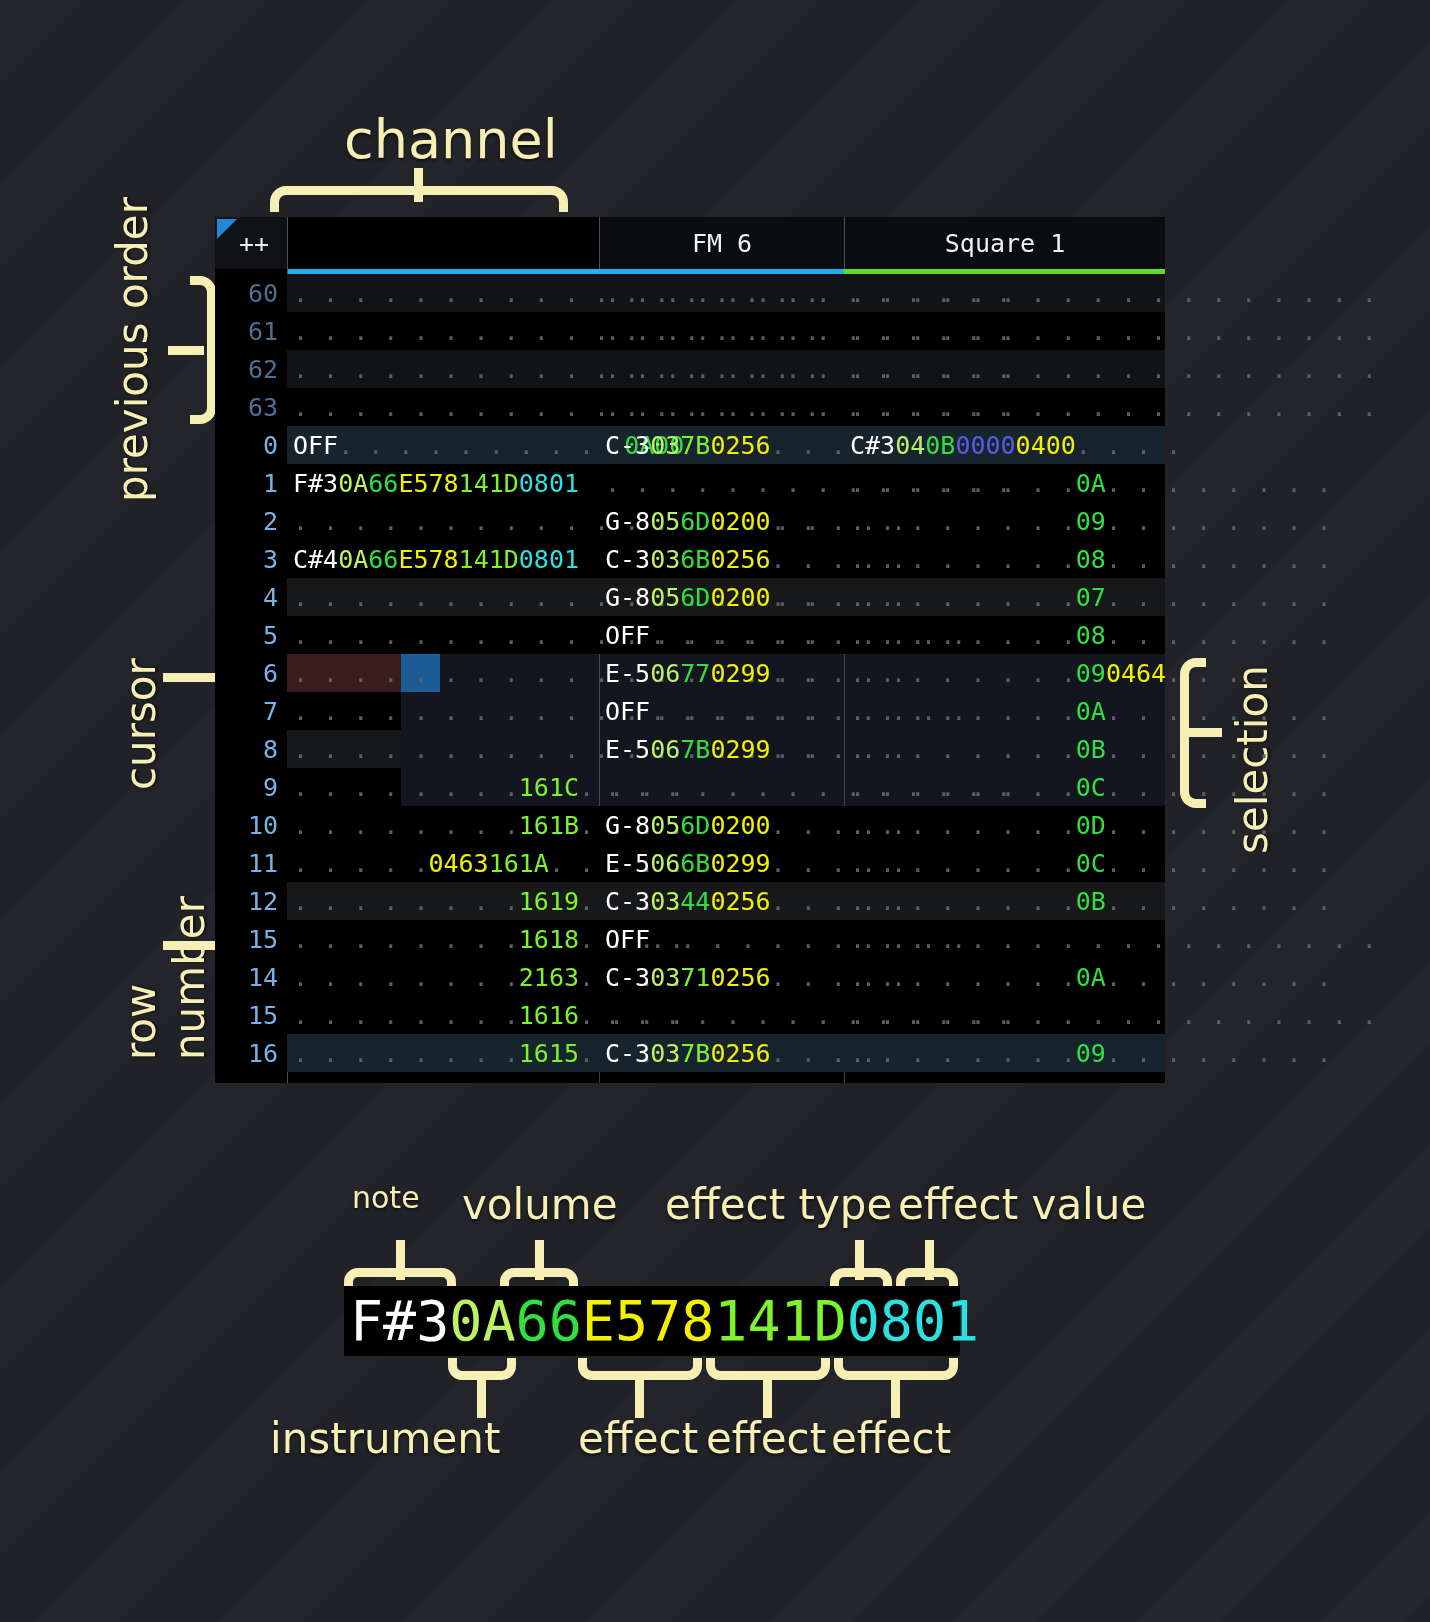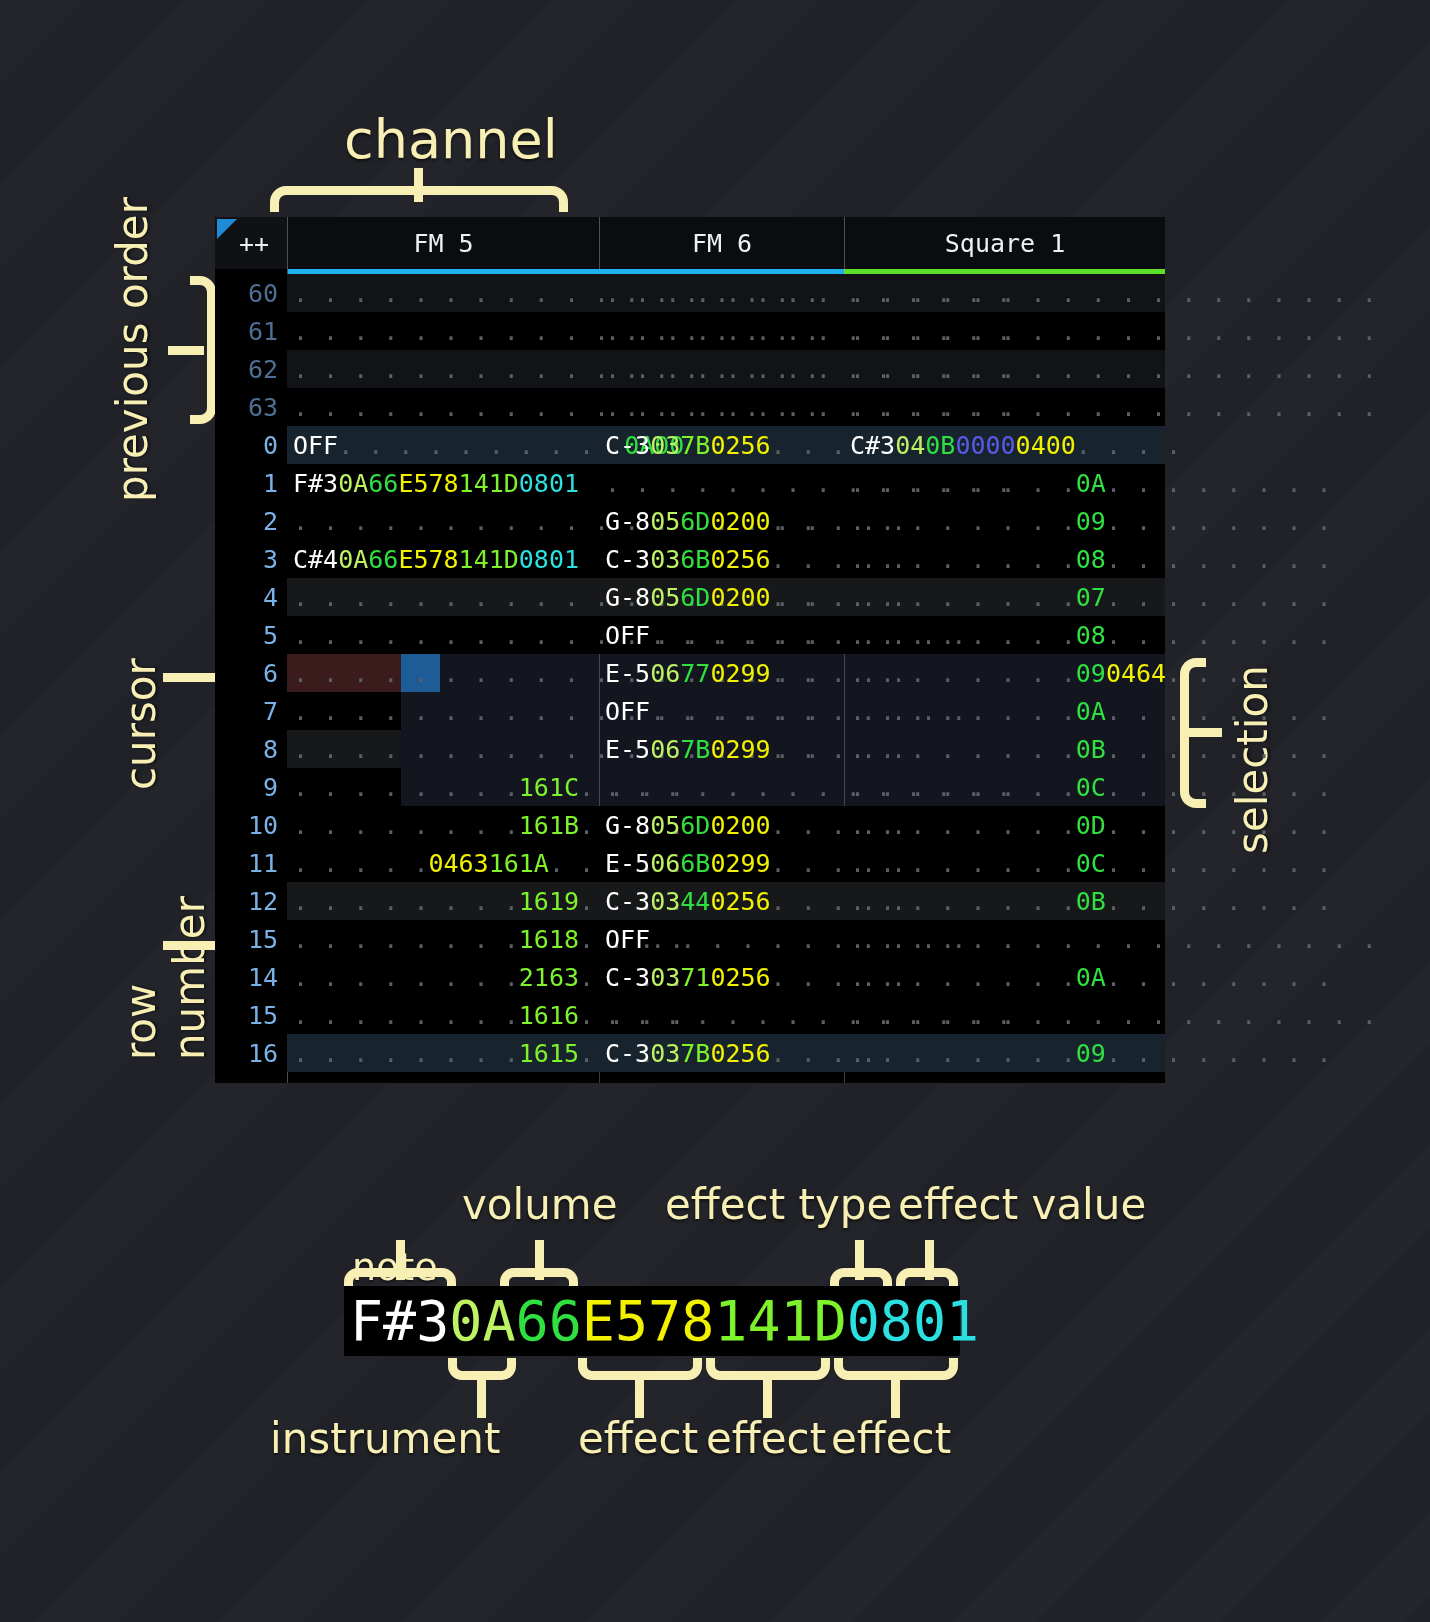--- a/index.html
+++ b/index.html
@@ -97,23 +97,20 @@
 <div class="anno vert" style="left:1228px;top:644px;font-size:42px;height:210px;">selection</div>
 <div class="stem" style="left:1186px;top:728px;width:36px;height:9px;"></div>
 <div class="brk" style="left:1180px;top:658px;width:26px;height:150px;border:9px solid #f8efb4;border-right:none;border-radius:16px 0 0 16px;box-sizing:border-box;"></div>
 
 <div id="tracker">
   <div id="tracker-corner">
     <div id="corner-tri"></div>
     <div id="corner-label">++</div>
   </div>
 
-  <div class="chanhead" style="left:72px;width:312px;">
-      <span>FM 5</span>
-    </div>
   <div class="chanunder" style="left:72px;width:312px;background:#23b0ee;"></div>
 
   <div class="chanhead" style="left:384px;width:245px;">
       <span>FM 6</span>
     </div>
   <div class="chanunder" style="left:384px;width:245px;background:#23b0ee;"></div>
 
   <div class="chanhead" style="left:629px;width:321px;">
       <span>Square 1</span>
     </div>
@@ -247,21 +244,21 @@
   <div class="cellline dots" style="left:390px;top:779px;">. . . . . . . . . . . . . .</div>
   <div class="cellline dots" style="left:635px;top:779px;">. . . . . . . . . . . . . . . . . .</div>
 
   <div class="rowbg" style="top:817px;background:#17242e;"></div>
   <div class="rownum" style="top:817px;">16</div>
   <div class="cellline" style="left:78px;top:817px;"><span class="dots">. . . . . . . .</span><span class="c-fx2">1615</span><span class="dots">. . . .</span></div>
   <div class="cellline" style="left:390px;top:817px;"><span class="c-note">C-3</span><span class="c-ins">03</span><span class="c-fx2">7B</span><span class="c-fx1">0256</span><span class="dots">. . . .</span></div>
   <div class="cellline" style="left:635px;top:817px;"><span class="dots">. . . . . . . .</span><span class="c-vol">09</span><span class="dots">. . . . . . . .</span></div>
 </div>
 
-<div class="anno" style="left:352px;top:1245px;font-size:38px;">note</div>
+<div class="anno" style="left:352px;top:1180px;font-size:30px;">note</div>
 <div class="anno" style="left:462px;top:1180px;font-size:42px;">volume</div>
 <div class="anno" style="left:665px;top:1180px;font-size:42px;">effect type</div>
 <div class="anno" style="left:898px;top:1180px;font-size:42px;">effect value</div>
 
 <div class="stem" style="left:396px;top:1240px;width:9px;height:40px;"></div>
 <div class="stem" style="left:535px;top:1240px;width:9px;height:40px;"></div>
 <div class="stem" style="left:855px;top:1240px;width:9px;height:40px;"></div>
 <div class="stem" style="left:925px;top:1240px;width:9px;height:40px;"></div>
 
 <div class="brk" style="left:344px;top:1268px;width:112px;height:20px;border:9px solid #f8efb4;border-bottom:none;border-radius:14px 14px 0 0;box-sizing:border-box;"></div>

